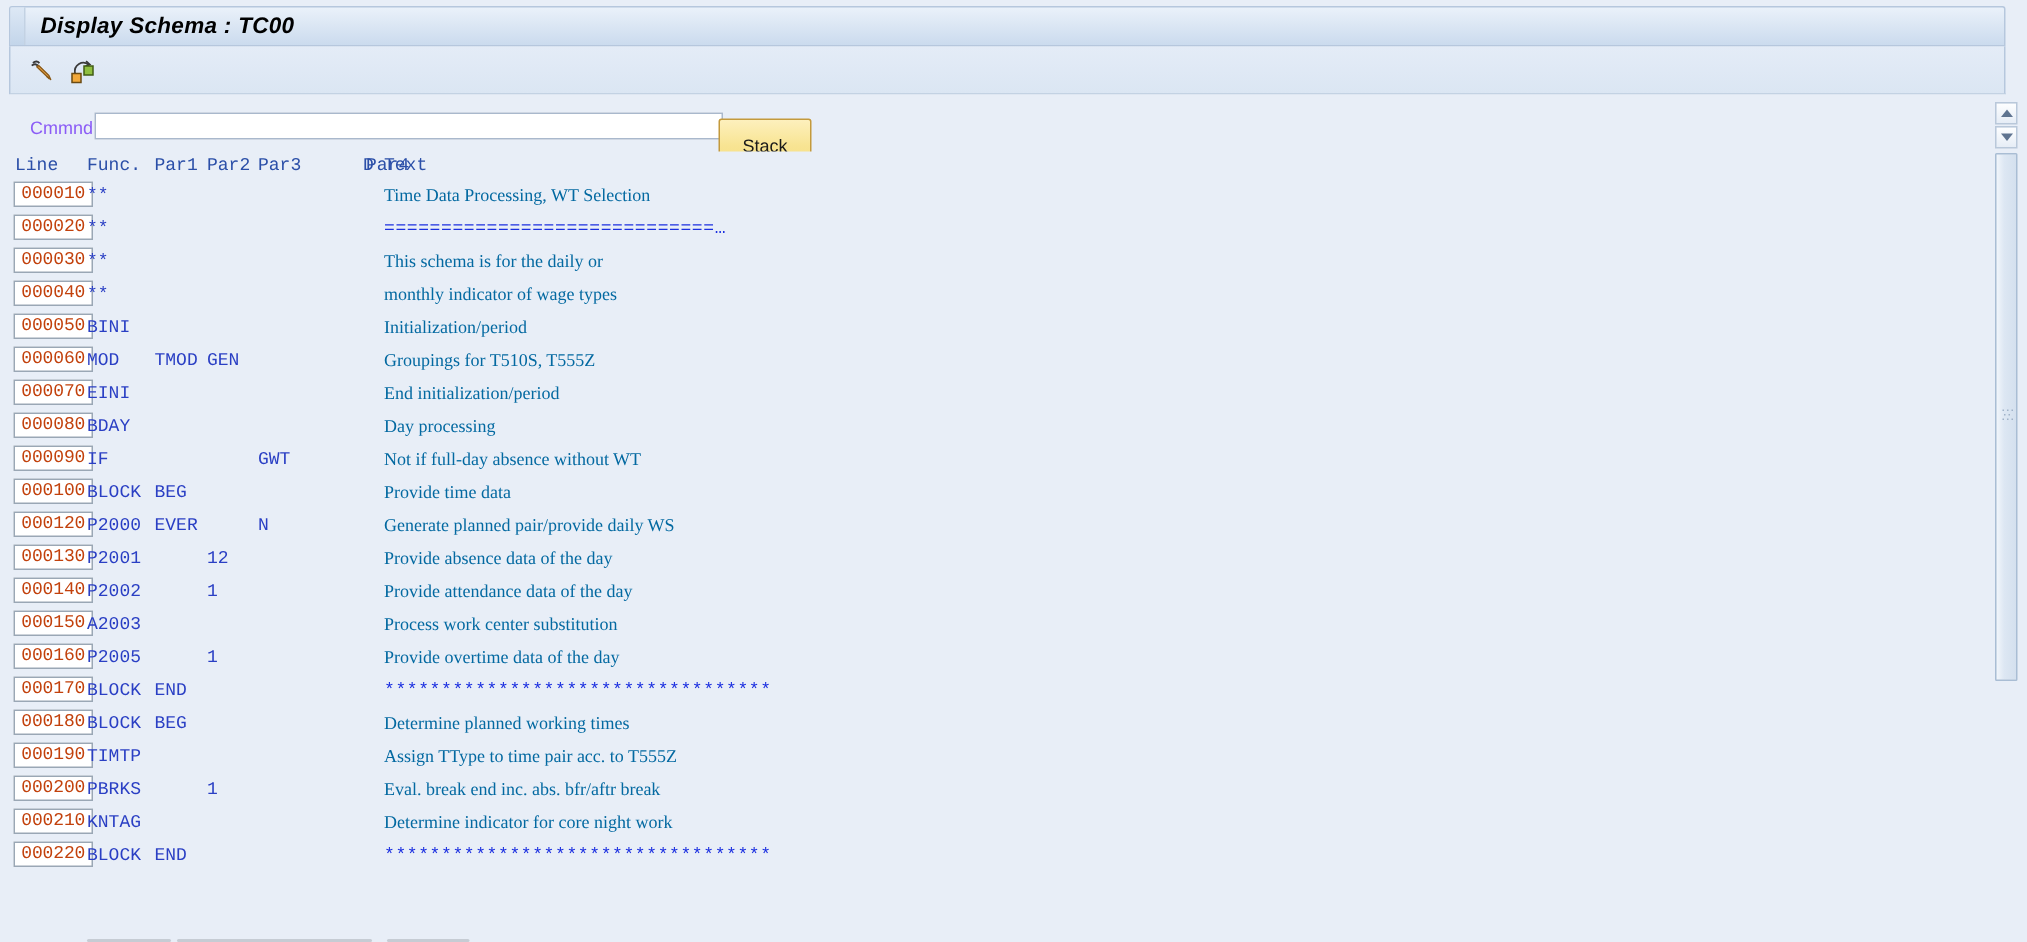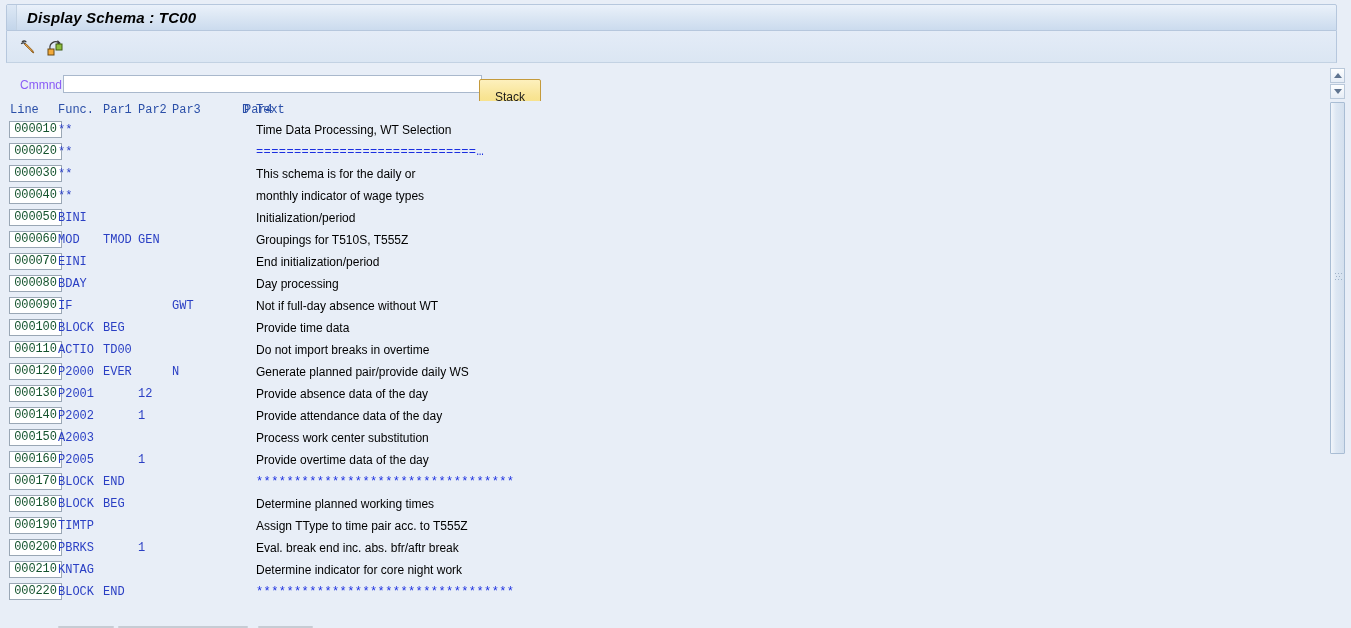--- a/index.html
+++ b/index.html
@@ -195,44 +195,44 @@
     position: absolute;
     left: 9px;
     top: 1px;
     width: 53px;
     height: 17px;
     background: #ffffff;
     border: 1px solid #9aa7b5;
     box-sizing: border-box;
     font-family: "Liberation Mono", monospace;
     font-size: 12px;
-    color: #14532d;
+    color: #c2410c;
     line-height: 15px;
     text-align: center;
     letter-spacing: -0.1px;
   }
   .cell {
     position: absolute;
     top: 3px;
     font-family: "Liberation Mono", monospace;
     font-size: 12px;
     color: #2a3fc4;
     white-space: pre;
   }
   .c-func { left: 58px; }
   .c-par1 { left: 103px; }
   .c-par2 { left: 138px; }
   .c-par3 { left: 172px; }
   .c-par4 { left: 207px; }
   .c-d    { left: 242px; }
   .c-text {
     left: 256px;
-    font-family: Liberation Sans, sans-serif;
-    font-size: 12px;
-    color: #000000;
+    font-family: Liberation Serif, serif;
+    font-size: 12px;
+    color: #0369a1;
     white-space: pre;
   }
   .c-text.sym {
     font-family: "Liberation Mono", monospace;
     color: #1b2fe0;
     letter-spacing: 0.4px;
   }
 
   
   .vscroll {
@@ -465,30 +465,20 @@
         </div>
         <div class="row">
           <div class="lineno">000100</div>
           <span class="cell c-func">BLOCK</span>
           <span class="cell c-par1">BEG</span>
           <span class="cell c-par2"></span>
           <span class="cell c-par3"></span>
           <span class="cell c-par4"></span>
           <span class="cell c-d"></span>
           <span class="cell c-text">Provide time data</span>
-        </div>
-        <div class="row">
-          <div class="lineno">000110</div>
-          <span class="cell c-func">ACTIO</span>
-          <span class="cell c-par1">TD00</span>
-          <span class="cell c-par2"></span>
-          <span class="cell c-par3"></span>
-          <span class="cell c-par4"></span>
-          <span class="cell c-d"></span>
-          <span class="cell c-text">Do not import breaks in overtime</span>
         </div>
         <div class="row">
           <div class="lineno">000120</div>
           <span class="cell c-func">P2000</span>
           <span class="cell c-par1">EVER</span>
           <span class="cell c-par2"></span>
           <span class="cell c-par3">N</span>
           <span class="cell c-par4"></span>
           <span class="cell c-d"></span>
           <span class="cell c-text">Generate planned pair/provide daily WS</span>

